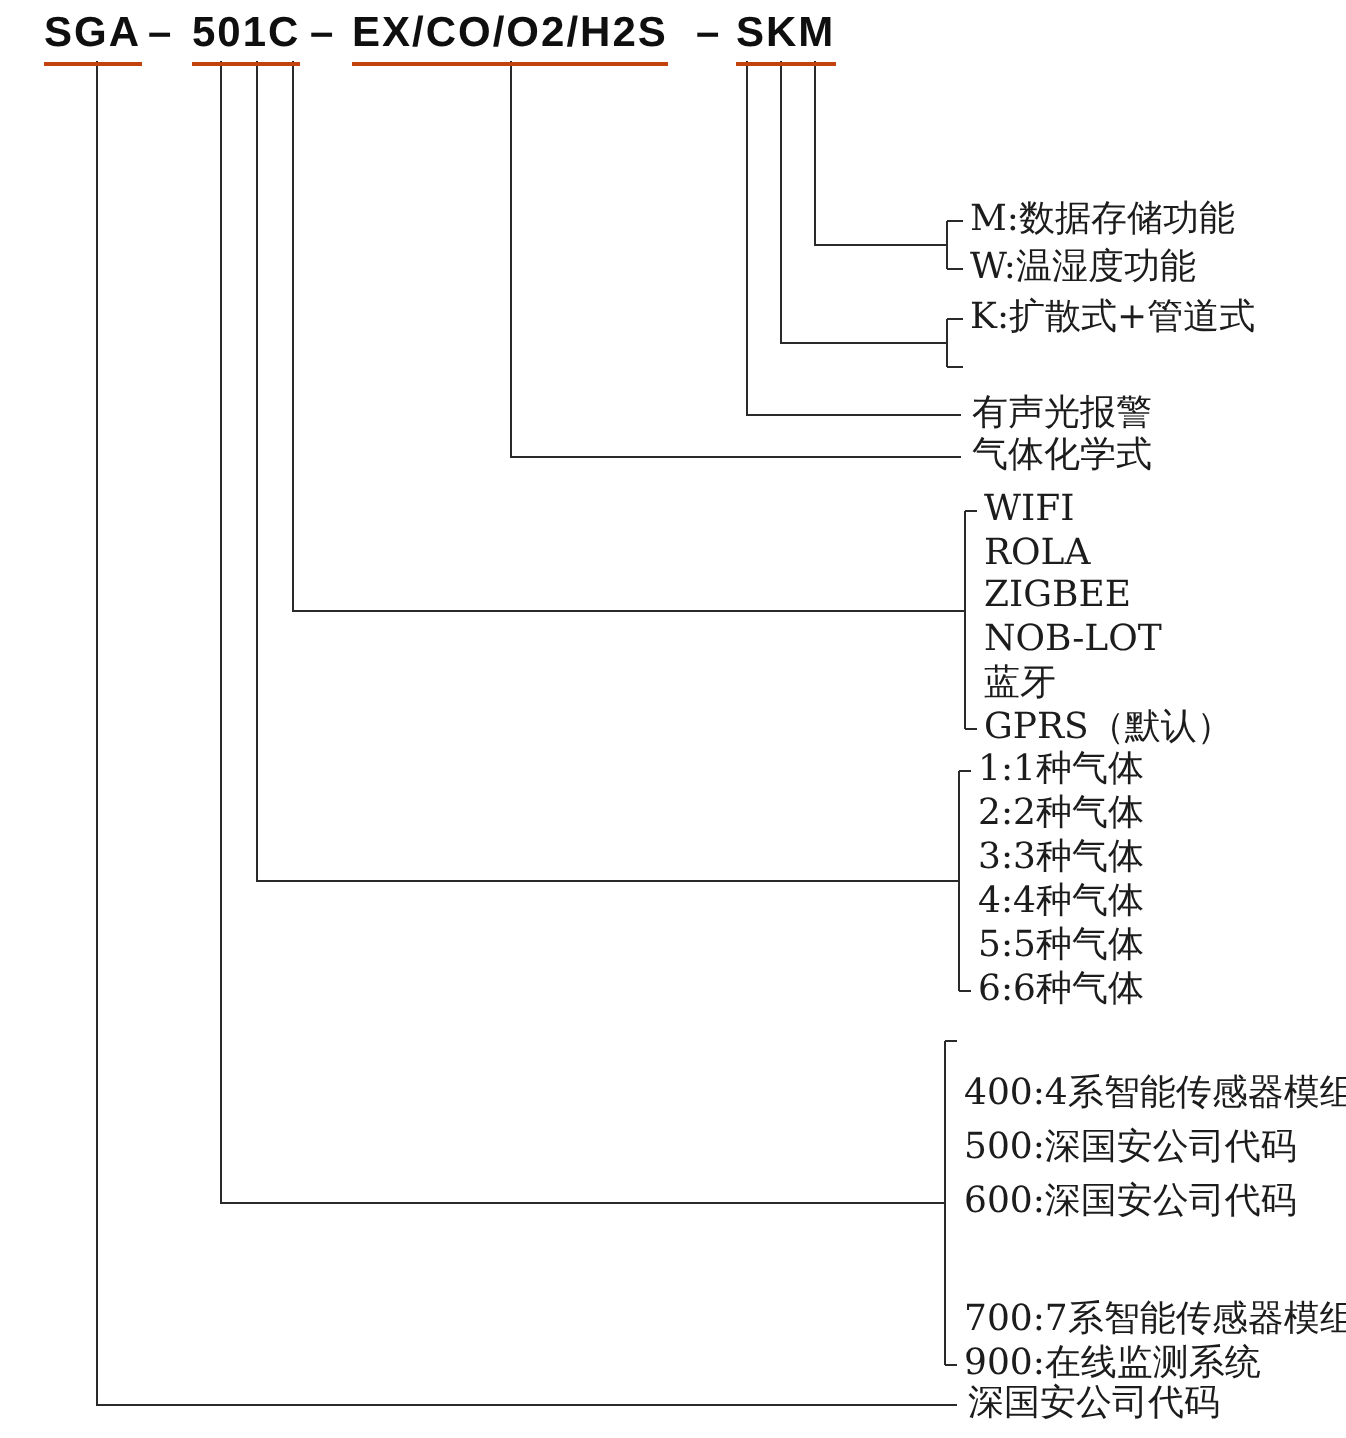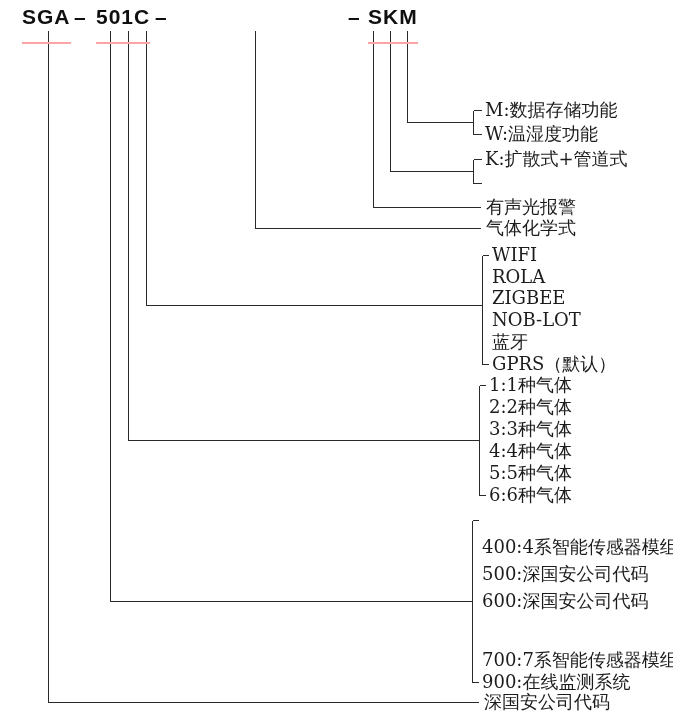--- a/index.html
+++ b/index.html
@@ -23,22 +23,22 @@
     top: 5px;
     font-family: "Liberation Sans", "DejaVu Sans", sans-serif;
     font-weight: 700;
     font-size: 21px;
     letter-spacing: 1px;
     color: #0f0f0f;
     white-space: pre;
     line-height: 24px;
   }
   .seg.u {
-    border-bottom: 2px solid #fca5a5;
-    padding-bottom: 13px;
+    border-bottom: 2px solid #c2410c;
+    padding-bottom: 2px;
   }
   .lbl {
     position: absolute;
     height: 18px;
     line-height: 18px;
     font-size: 18px;
     white-space: pre;
     color: #1c1c1c;
   }
 </style>
@@ -64,20 +64,21 @@
       <path d="M482 255 V364 M482 255 H488 M482 364 H488"></path>
       <path d="M479 385 V495 M479 385 H485 M479 495 H485"></path>
       <path d="M472 520 V682 M472 520 H478 M472 682 H478"></path>
     </g>
   </svg>
 
   <span class="seg u" style="left:22px">SGA</span>
   <span class="seg" style="left:74px">–</span>
   <span class="seg u" style="left:96px">501C</span>
   <span class="seg" style="left:155px">–</span>
+  <span class="seg u" style="left:176px">EX/CO/O2/H2S</span>
   <span class="seg" style="left:348px">–</span>
   <span class="seg u" style="left:368px">SKM</span>
 
   <div class="lbl" style="left:485px;top:101px">M:数据存储功能</div>
   <div class="lbl" style="left:485px;top:125px">W:温湿度功能</div>
 
   <div class="lbl" style="left:485px;top:150px">K:扩散式+管道式</div>
 
   <div class="lbl" style="left:486px;top:198px">有声光报警</div>
 

